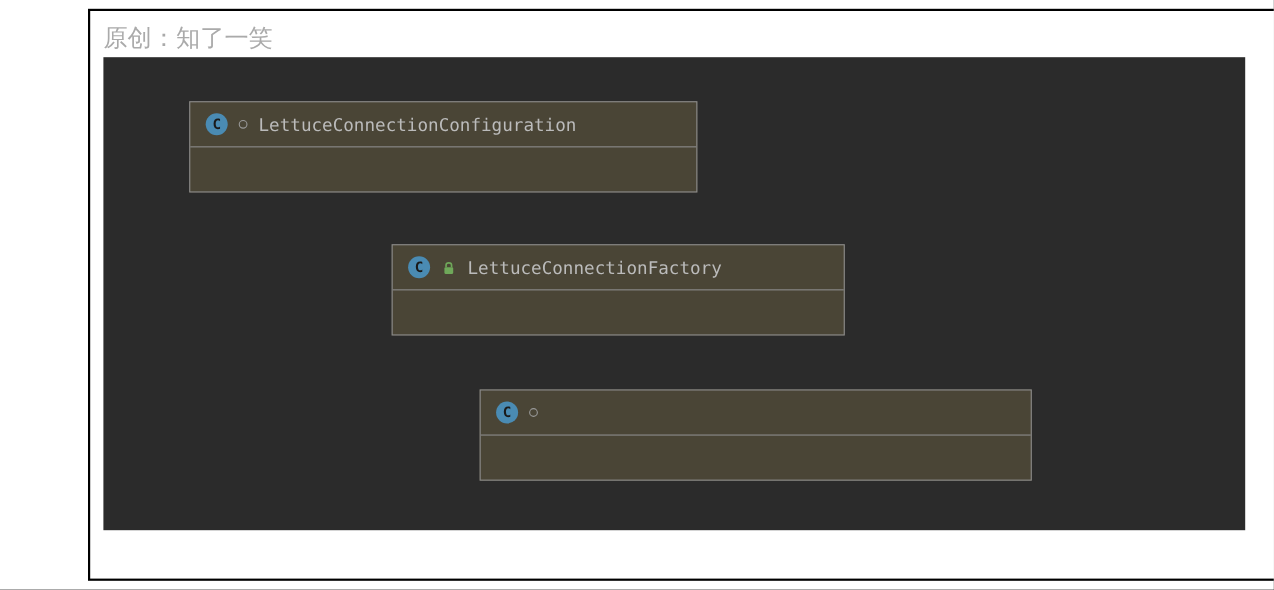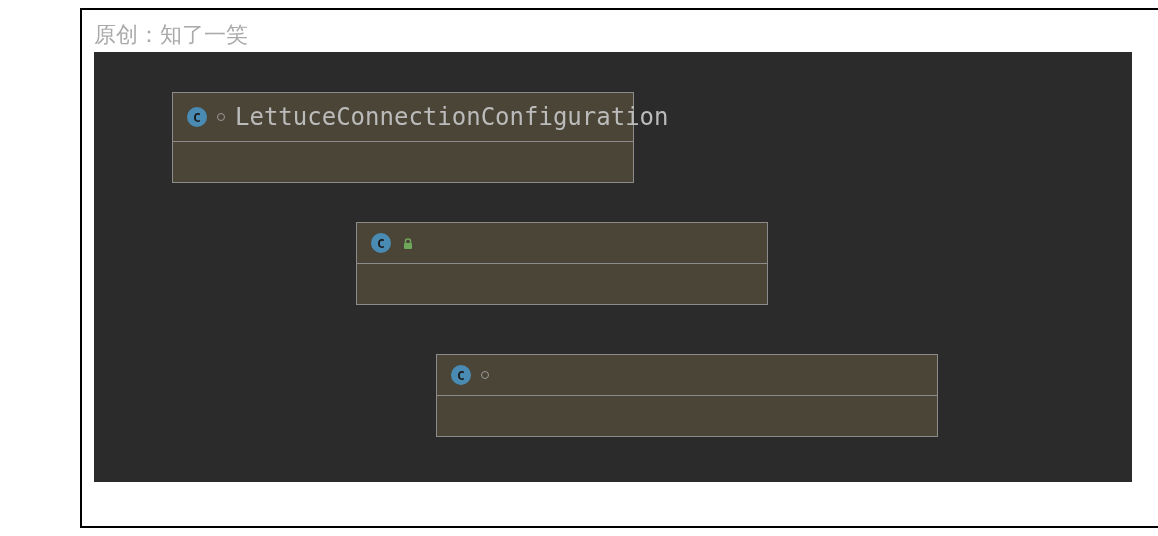--- a/index.html
+++ b/index.html
@@ -77,21 +77,21 @@
       border-radius: 50%;
       flex-shrink: 0;
     }
     .lock-icon {
       width: 14px;
       height: 14px;
       flex-shrink: 0;
     }
     .class-name {
       color: #bbbbbb;
-      font-size: 24px;
+      font-size: 16px;
       font-weight: 500;
       white-space: nowrap;
     }
     .box-1 {
       left: 78px;
       top: 40px;
       width: 462px;
     }
     .box-2 {
       left: 262px;
@@ -123,20 +123,21 @@
 
     <div class="class-box box-2">
       <div class="class-header">
         <span class="c-badge">C</span>
         <span class="lock-icon">
           <svg viewBox="0 0 14 14" width="14" height="14">
             <rect x="3" y="6" width="8" height="6" fill="#6fa85a" rx="1"></rect>
             <path d="M 4.5 6 L 4.5 4 Q 4.5 2 7 2 Q 9.5 2 9.5 4 L 9.5 6" fill="none" stroke="#6fa85a" stroke-width="1.5"></path>
           </svg>
         </span>
+        <span class="class-name">LettuceConnectionFactory</span>
       </div>
       <div class="class-body"></div>
     </div>
 
     <div class="class-box box-3">
       <div class="class-header">
         <span class="c-badge">C</span>
         <span class="circle-mod"></span>
       </div>
       <div class="class-body"></div>

